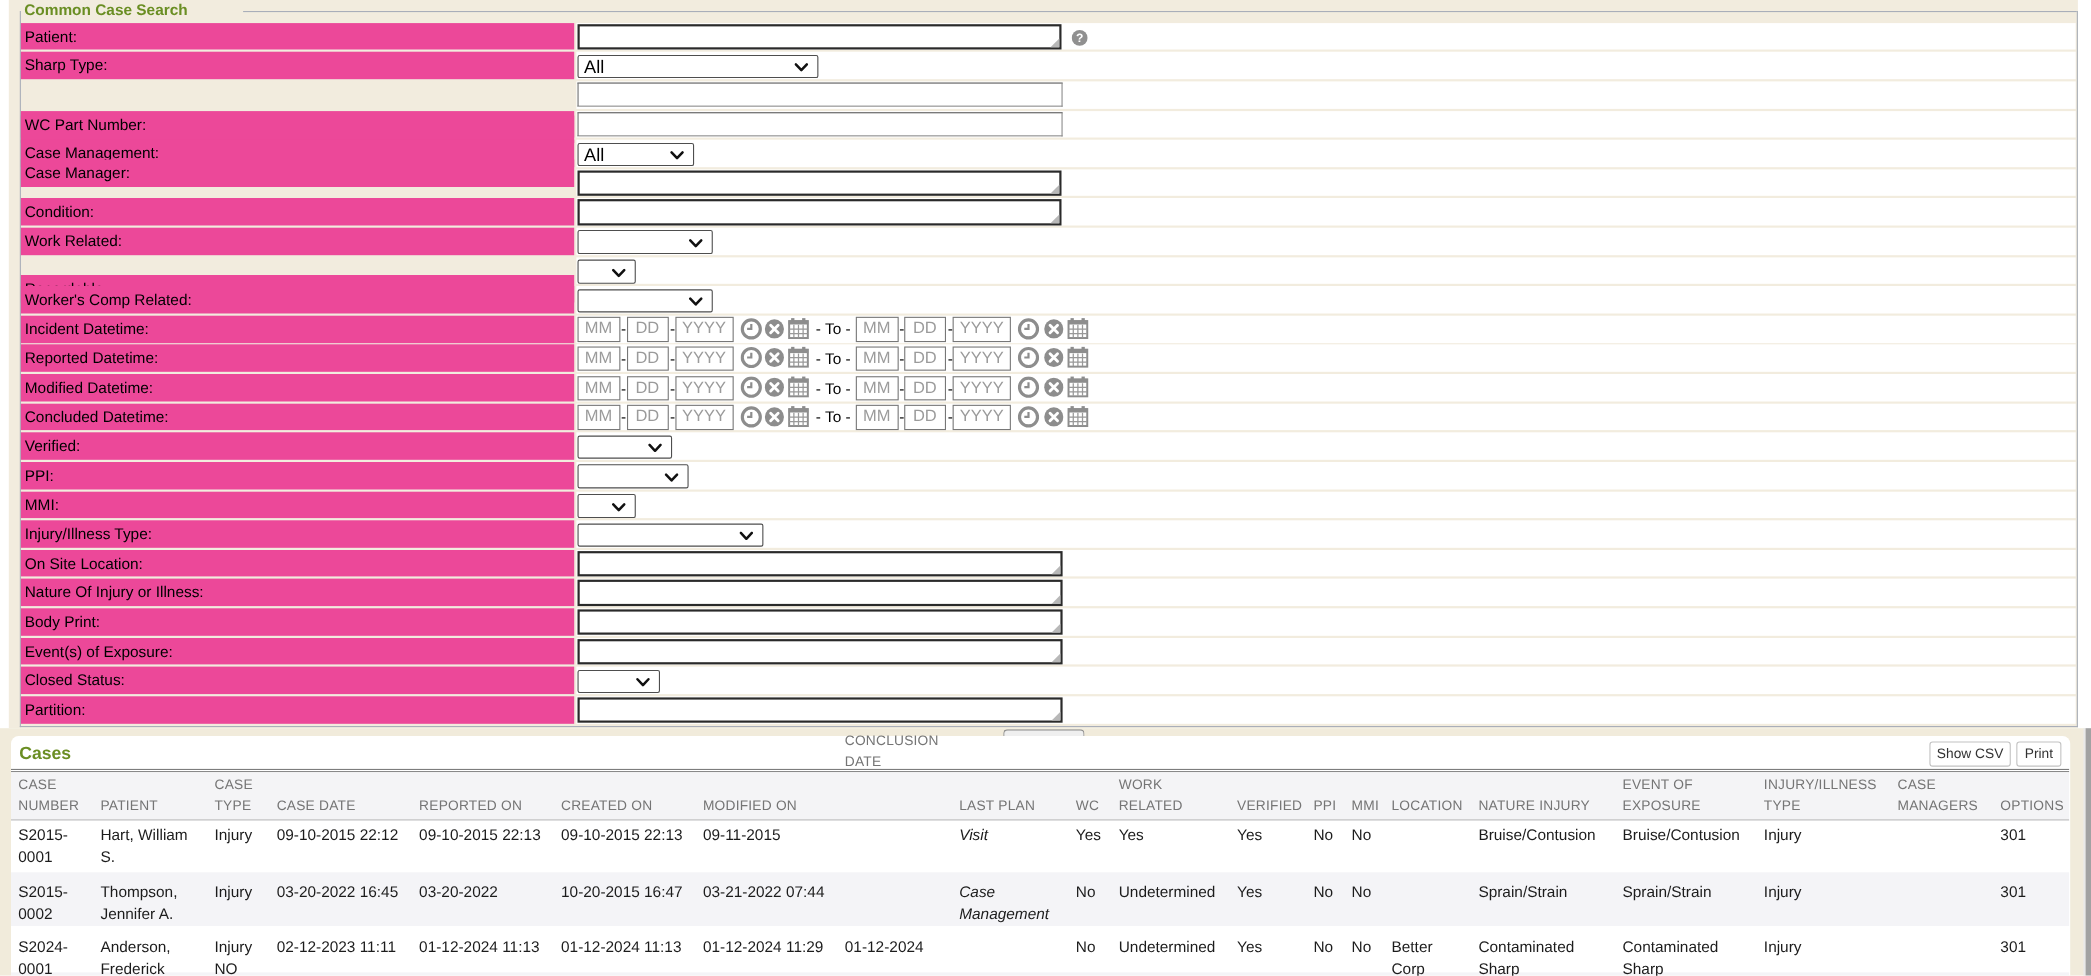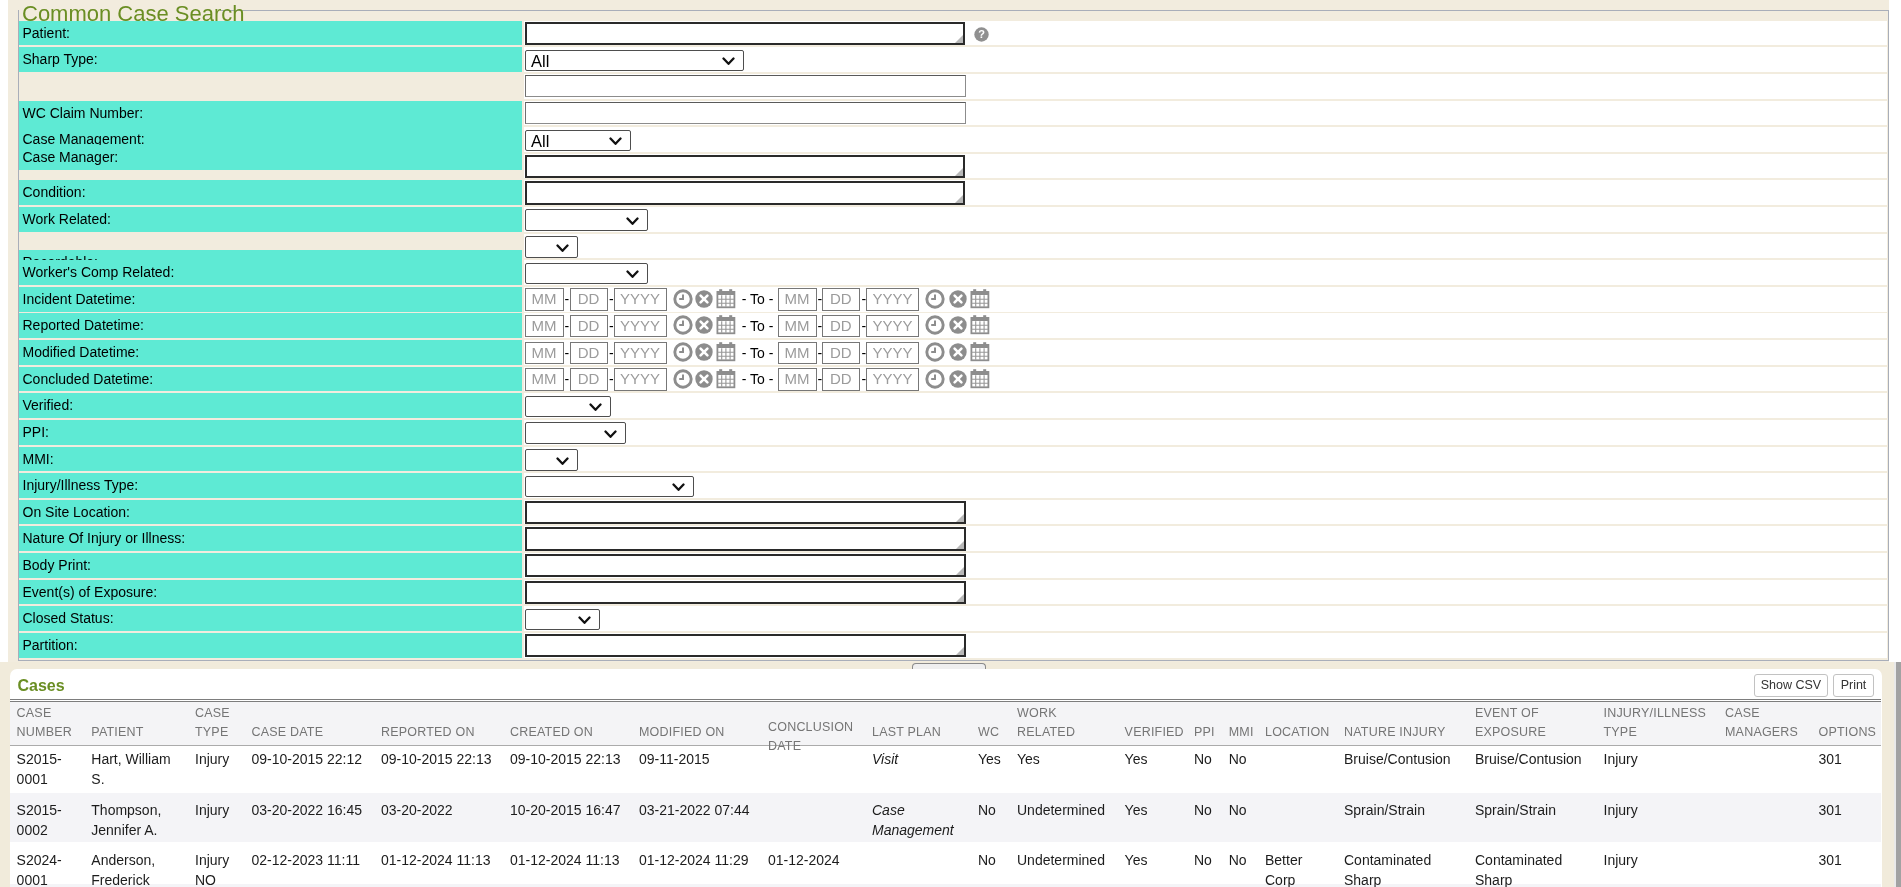--- a/index.html
+++ b/index.html
@@ -1,50 +1,50 @@
 <!DOCTYPE html>
 <html><head><meta charset="utf-8"><title>Common Case Search</title>
 <style>
 * { margin:0; padding:0; box-sizing:border-box; }
 html,body { width:1901px; height:887px; background:#fff; font-family:"Liberation Sans", sans-serif; overflow:hidden; position:relative; }
 .abs { position:absolute; }
-.lbl { position:absolute; left:19px; width:502.5px; height:24.8px; background:#5eead4; font-size:14px; color:#000; line-height:24.6px; padding-left:3.5px; white-space:nowrap; }
+.lbl { position:absolute; left:19px; width:502.5px; height:24.8px; background:#ec4899; font-size:14px; color:#000; line-height:24.6px; padding-left:3.5px; white-space:nowrap; }
 .vcell { position:absolute; left:523.5px; width:1363.5px; height:24.8px; background:#fff; }
 .di { position:absolute; height:23.5px; background:#fff; border:2px solid #2a2a2a; }
 .di i { position:absolute; right:0; bottom:0; width:0; height:0; border-left:8px solid transparent; border-bottom:8px solid #b8b8b8; }
 .li { position:absolute; height:22px; background:#fff; border:1px solid #8c8c8c; border-top-color:#5a5a5a; border-left-color:#6f6f6f; }
 .sel { position:absolute; height:21.5px; background:#fff; border:1px solid #4e4e4e; border-radius:2px; font-size:16.5px; color:#000; line-height:20.5px; padding-left:5px; }
 .sel svg { position:absolute; right:8px; top:6.5px; }
 .db { position:absolute; height:22.5px; background:#fff; border:1px solid #777; font-size:15px; color:#9b9b9b; text-align:center; line-height:20.5px; }
 .dsh { position:absolute; font-size:14px; color:#000; line-height:22px; }
 .ic { position:absolute; width:19px; height:19px; }
 .hdrtxt { position:absolute; font-size:12.5px; color:#757575; line-height:19px; white-space:nowrap; letter-spacing:0.2px; }
 .dtxt { position:absolute; font-size:14px; color:#1c1c1c; line-height:20px; white-space:nowrap; }
 .btn { position:absolute; height:23px; background:#fff; border:1px solid #c2c2c2; border-radius:3px; font-size:12.5px; color:#333; text-align:center; line-height:20px; }
 </style></head><body>
 <div class="abs" style="left:8px;top:0;width:1880.5px;height:661.8px;background:#f2ecde;"></div>
 <div class="abs" style="left:220.5px;top:9.5px;width:1667px;height:1px;background:#a9aeb9;"></div>
 <div class="abs" style="left:18px;top:9.5px;width:1px;height:651.5px;background:#a9aeb9;"></div>
 <div class="abs" style="left:1887.5px;top:9.5px;width:1px;height:651.5px;background:#a9aeb9;"></div>
 <div class="abs" style="left:18px;top:660.3px;width:1870.5px;height:1.2px;background:#a9aeb9;"></div>
-<div class="abs" style="left:22px;top:1px;font-size:22px;font-weight:normal;color:#6a8e23;white-space:nowrap;">Common Case Search</div>
+<div class="abs" style="left:22px;top:1px;font-size:14px;font-weight:bold;color:#6a8e23;white-space:nowrap;">Common Case Search</div>
 <div class="lbl" style="top:20.6px;">Patient:</div>
 <div class="vcell" style="top:20.6px;"></div>
 <div class="di" style="left:525px;top:21.6px;width:440.0px;">
     <i></i>
   </div>
 <div class="lbl" style="top:47.2px;">Sharp Type:</div>
 <div class="vcell" style="top:47.2px;"></div>
 <div class="sel" style="left:525px;top:49.7px;width:218.5px;">All<svg width="13" height="9" viewBox="0 0 13 9">
       <polyline points="1.5,1.5 6.5,6.8 11.5,1.5" stroke="#111" stroke-width="2.3" fill="none" stroke-linecap="round" stroke-linejoin="round"></polyline>
     </svg></div>
 <div class="lbl" style="top:73.8px;margin-top:31px;">Case Number:</div>
 <div class="vcell" style="top:73.8px;"></div>
 <div class="li" style="left:525px;top:75.3px;width:440.5px;"></div>
-<div class="lbl" style="top:100.5px;">WC Claim Number:</div>
+<div class="lbl" style="top:100.5px;">WC Part Number:</div>
 <div class="vcell" style="top:100.5px;"></div>
 <div class="li" style="left:525px;top:102.0px;width:440.5px;"></div>
 <div class="lbl" style="top:127.1px;">Case Management:</div>
 <div class="vcell" style="top:127.1px;"></div>
 <div class="sel" style="left:525px;top:129.6px;width:106.0px;">All<svg width="13" height="9" viewBox="0 0 13 9">
       <polyline points="1.5,1.5 6.5,6.8 11.5,1.5" stroke="#111" stroke-width="2.3" fill="none" stroke-linecap="round" stroke-linejoin="round"></polyline>
     </svg></div>
 <div class="lbl" style="top:145px;">Case Manager:</div>
 <div class="vcell" style="top:153.7px;"></div>
 <div class="di" style="left:525px;top:154.7px;width:440.0px;">
@@ -348,21 +348,21 @@
 <div class="abs" style="left:9.5px;top:793px;width:1871.5px;height:49px;background:#f4f4f7;"></div>
 <div class="abs" style="left:9.5px;top:842px;width:1871.5px;height:42px;background:#fff;"></div>
 <div class="abs" style="left:9.5px;top:884px;width:1871.5px;height:3px;background:#f4f4f7;"></div>
 <div class="hdrtxt" style="left:16.6px;top:703.5px;">CASE<br>NUMBER</div>
 <div class="hdrtxt" style="left:91.3px;top:722.8px;">PATIENT</div>
 <div class="hdrtxt" style="left:195.0px;top:703.5px;">CASE<br>TYPE</div>
 <div class="hdrtxt" style="left:251.5px;top:722.8px;">CASE DATE</div>
 <div class="hdrtxt" style="left:381.0px;top:722.8px;">REPORTED ON</div>
 <div class="hdrtxt" style="left:510.0px;top:722.8px;">CREATED ON</div>
 <div class="hdrtxt" style="left:639.0px;top:722.8px;">MODIFIED ON</div>
-<div class="hdrtxt" style="left:768.0px;top:718px;">CONCLUSION<br>DATE</div>
+<div class="hdrtxt" style="left:768.0px;top:664px;">CONCLUSION<br>DATE</div>
 <div class="hdrtxt" style="left:872.0px;top:722.8px;">LAST PLAN</div>
 <div class="hdrtxt" style="left:978.0px;top:722.8px;">WC</div>
 <div class="hdrtxt" style="left:1017.0px;top:703.5px;">WORK<br>RELATED</div>
 <div class="hdrtxt" style="left:1124.6px;top:722.8px;">VERIFIED</div>
 <div class="hdrtxt" style="left:1194.0px;top:722.8px;">PPI</div>
 <div class="hdrtxt" style="left:1228.7px;top:722.8px;">MMI</div>
 <div class="hdrtxt" style="left:1265.0px;top:722.8px;">LOCATION</div>
 <div class="hdrtxt" style="left:1344.0px;top:722.8px;">NATURE INJURY</div>
 <div class="hdrtxt" style="left:1475.0px;top:703.5px;">EVENT OF<br>EXPOSURE</div>
 <div class="hdrtxt" style="left:1603.5px;top:703.5px;">INJURY/ILLNESS<br>TYPE</div>

